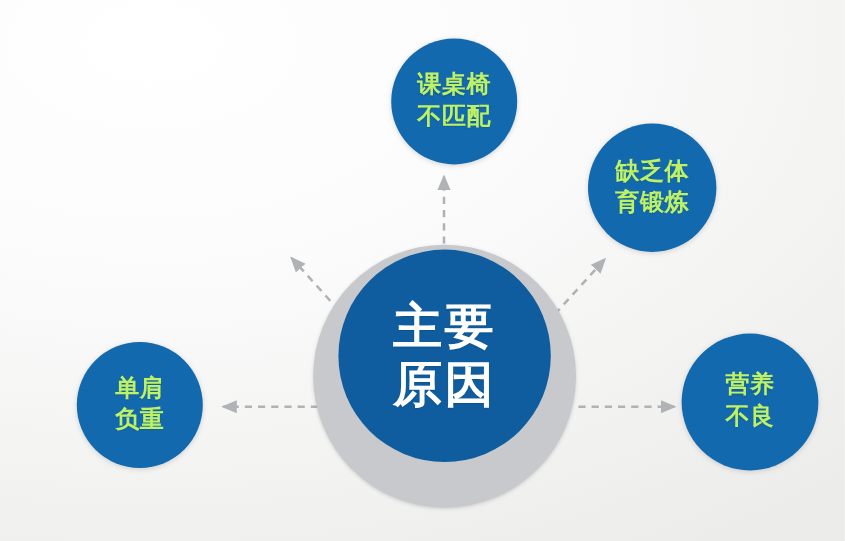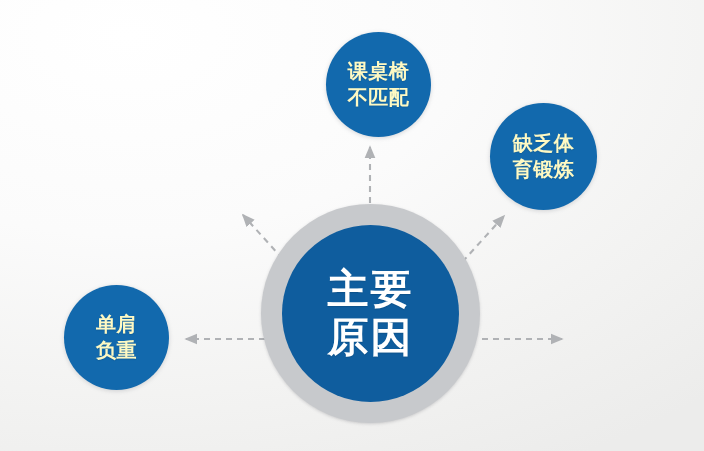--- a/index.html
+++ b/index.html
@@ -43,21 +43,21 @@
   .center-ring {
     left: 261px;
     top: 204px;
     width: 219px;
     height: 219px;
     background: #c7c9cc;
     box-shadow: 0 1px 3px rgba(120,120,125,0.30);
   }
   .center-core {
     left: 282px;
-    top: 225px;
+    top: 208px;
     width: 177px;
     height: 177px;
     background: #0f5d9e;
   }
   .center-label {
     color: #ffffff;
     font-size: 41px;
     font-weight: bold;
     line-height: 1.16;
     text-align: center;
@@ -70,21 +70,21 @@
   .node {
     position: absolute;
     border-radius: 50%;
     background: #1269ad;
     display: flex;
     align-items: center;
     justify-content: center;
     box-shadow: 0 1px 4px rgba(110,115,125,0.28);
   }
   .node-label {
-    color: #fef9c3;
+    color: #bef264;
     font-size: 20px;
     font-weight: bold;
     line-height: 1.28;
     text-align: center;
     white-space: pre-line;
     letter-spacing: 0.5px;
     text-shadow: 0 1px 1px rgba(0,0,0,0.10);
   }
 
   .node-posture   { left: 140px; top: 104px; width: 101px; height: 101px; }
@@ -131,14 +131,18 @@
   <div class="node node-exercise">
     <span class="node-label">缺乏体
 育锻炼</span>
   </div>
 
   <div class="node node-shoulder">
     <span class="node-label">单肩
 负重</span>
   </div>
 
+  <div class="node node-nutrition">
+    <span class="node-label">营养
+不良</span>
+  </div>
 
 </div>
 
 </body></html>

